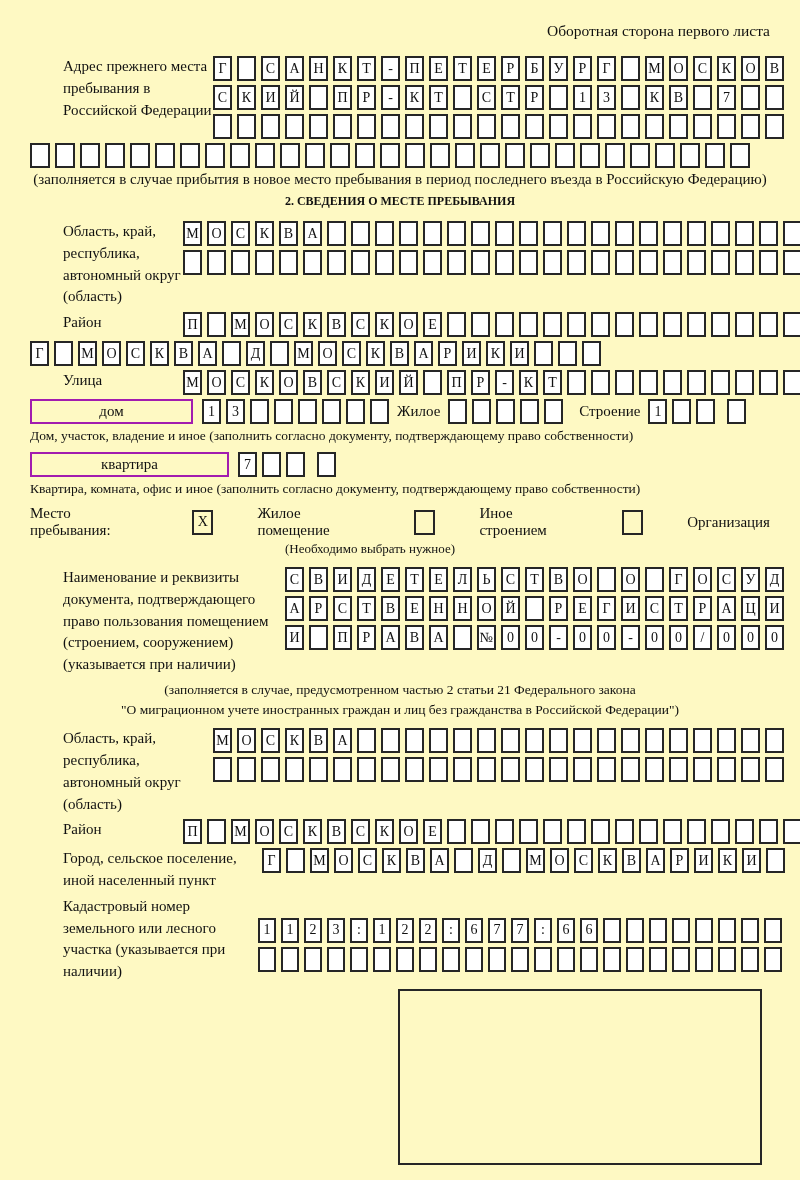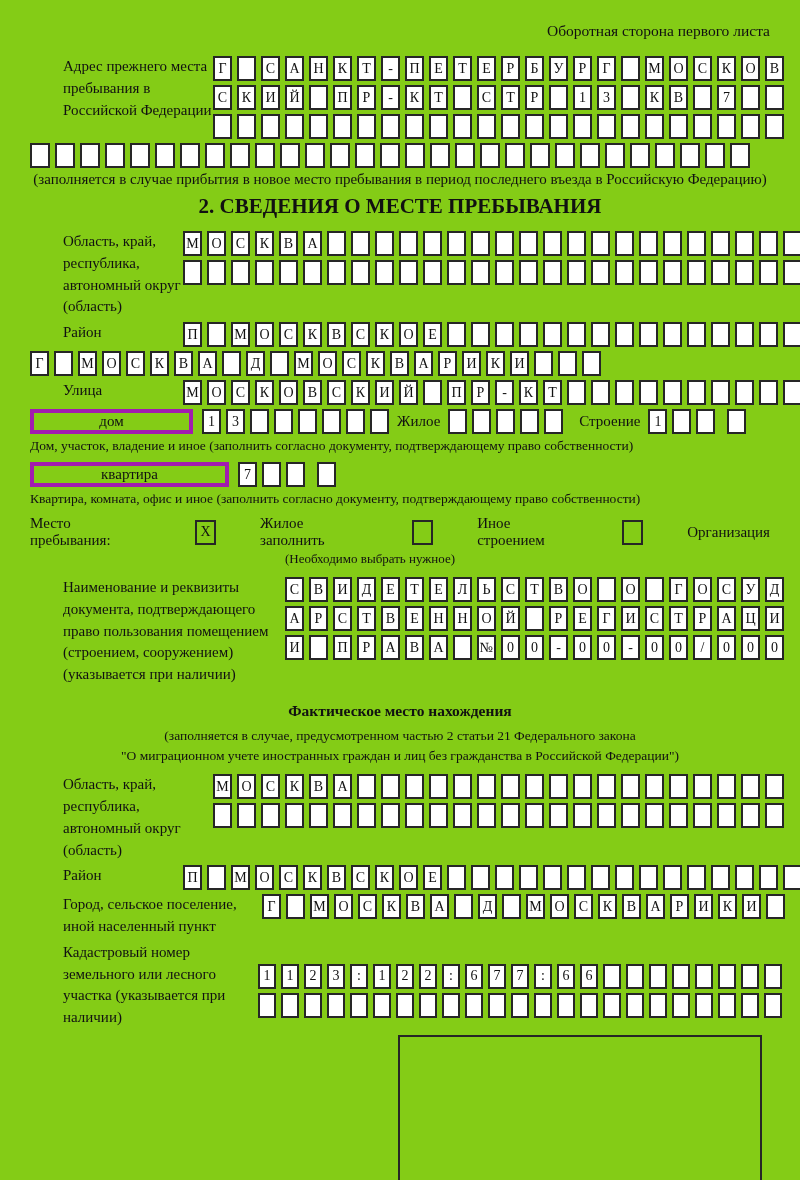--- a/index.html
+++ b/index.html
@@ -1,36 +1,36 @@
 <!DOCTYPE html>
 <html><head>
 <meta charset="utf-8">
 <style>
   html,body{margin:0;padding:0;background:#fff;}
   body{font-family:"Liberation Serif","DejaVu Serif",serif;color:#111;}
-  .page{width:800px;height:1180px;box-sizing:border-box;padding:14px 30px 0 30px;overflow:hidden;background:#84cc16;}
+  .page{width:800px;height:1180px;box-sizing:border-box;padding:14px 30px 0 30px;overflow:hidden;background:#fef9c3;}
   .page-header{text-align:right;font-size:15.5px;margin:8px 0 16px 0;}
 
   .line{display:flex;align-items:flex-start;margin-bottom:4px;}
   .label{font-size:15px;line-height:1.45;flex:none;margin-left:33px;}
   .w150{width:150px;} .w120{width:120px;} .w199{width:199px;} .w195{width:195px;} .w222{width:222px;}
   .cellcol{display:flex;flex-direction:column;gap:4px;}
   .cellrow{display:flex;gap:5px;flex:none;}
   .cell{box-sizing:border-box;width:19px;height:25px;border:2px solid #262626;background:#fff;flex:none;
         display:flex;align-items:center;justify-content:center;font-size:14px;line-height:1;}
   .cells-lg .cell{width:20px;}
   .cells-sm .cell{width:18px;}
   .gap-last .cell:last-child{margin-left:7px;}
 
   .note-center{font-size:15px;text-align:center;margin:3px 0 4px 0;}
   .note-left{font-size:13.5px;margin:2px 0 8px 0;}
-  .sec-title{font-weight:bold;font-size:21px;text-align:center;margin:6px 0 12px 0;}
+  .sec-title{font-weight:bold;font-size:12px;text-align:center;margin:6px 0 12px 0;}
   .sub-title{font-weight:bold;font-size:15.5px;text-align:center;margin:16px 0 6px 0;}
 
-  .boxfield{box-sizing:border-box;border:4px solid #a21caf;height:25px;display:flex;align-items:center;justify-content:center;font-size:15px;flex:none;}
+  .boxfield{box-sizing:border-box;border:2px solid #a21caf;height:25px;display:flex;align-items:center;justify-content:center;font-size:15px;flex:none;}
   .house-box{width:163px;margin-right:9px;}
   .apt-box{width:199px;margin-right:9px;}
   .inline-label{font-size:15px;line-height:25px;flex:none;}
   .ml8{margin-left:8px;} .mr8{margin-right:8px;}
 
   .stay-line{display:flex;align-items:center;margin:8px 0 2px 0;font-size:15px;gap:34px;}
   .checkbox{box-sizing:border-box;width:21px;height:25px;border:2px solid #262626;display:flex;align-items:center;justify-content:center;
             font-size:14px;flex:none;margin:0 10px;}
   .stay-note{font-size:13px;text-align:center;width:440px;margin:2px 0 10px 120px;}
 
@@ -360,21 +360,21 @@
         <span class="cell"></span>
         <span class="cell"></span>
         <span class="cell"></span>
       </div>
   </div>
   <div class="note-left">Квартира, комната, офис и иное (заполнить согласно документу, подтверждающему право собственности)</div>
 
   <div class="stay-line">
     <span>Место пребывания:</span>
     <span class="checkbox">X</span>
-    <span>Жилое заполнить</span>
+    <span>Жилое помещение</span>
     <span class="checkbox"></span>
     <span>Иное строением</span>
     <span class="checkbox"></span>
     <span>Организация</span>
   </div>
   <div class="stay-note">(Необходимо выбрать нужное)</div>
 
   <div class="line">
     <div class="label w222">Наименование и реквизиты документа, подтверждающего право пользования помещением (строением, сооружением) (указывается при наличии)</div>
     <div class="cellcol">
@@ -443,21 +443,20 @@
           <span class="cell">0</span>
           <span class="cell">0</span>
           <span class="cell">/</span>
           <span class="cell">0</span>
           <span class="cell">0</span>
           <span class="cell">0</span>
         </div>
     </div>
   </div>
 
-  <div class="sub-title">Фактическое место нахождения</div>
   <div class="fact-notes">
     <span>(заполняется в случае, предусмотренном частью 2 статьи 21 Федерального закона</span><br>
     <span>"О миграционном учете иностранных граждан и лиц без гражданства в Российской Федерации")</span>
   </div>
 
   <div class="line">
     <div class="label w150">Область, край, республика, автономный округ (область)</div>
     <div class="cellcol">
       <div class="cellrow">
           <span class="cell">М</span>

